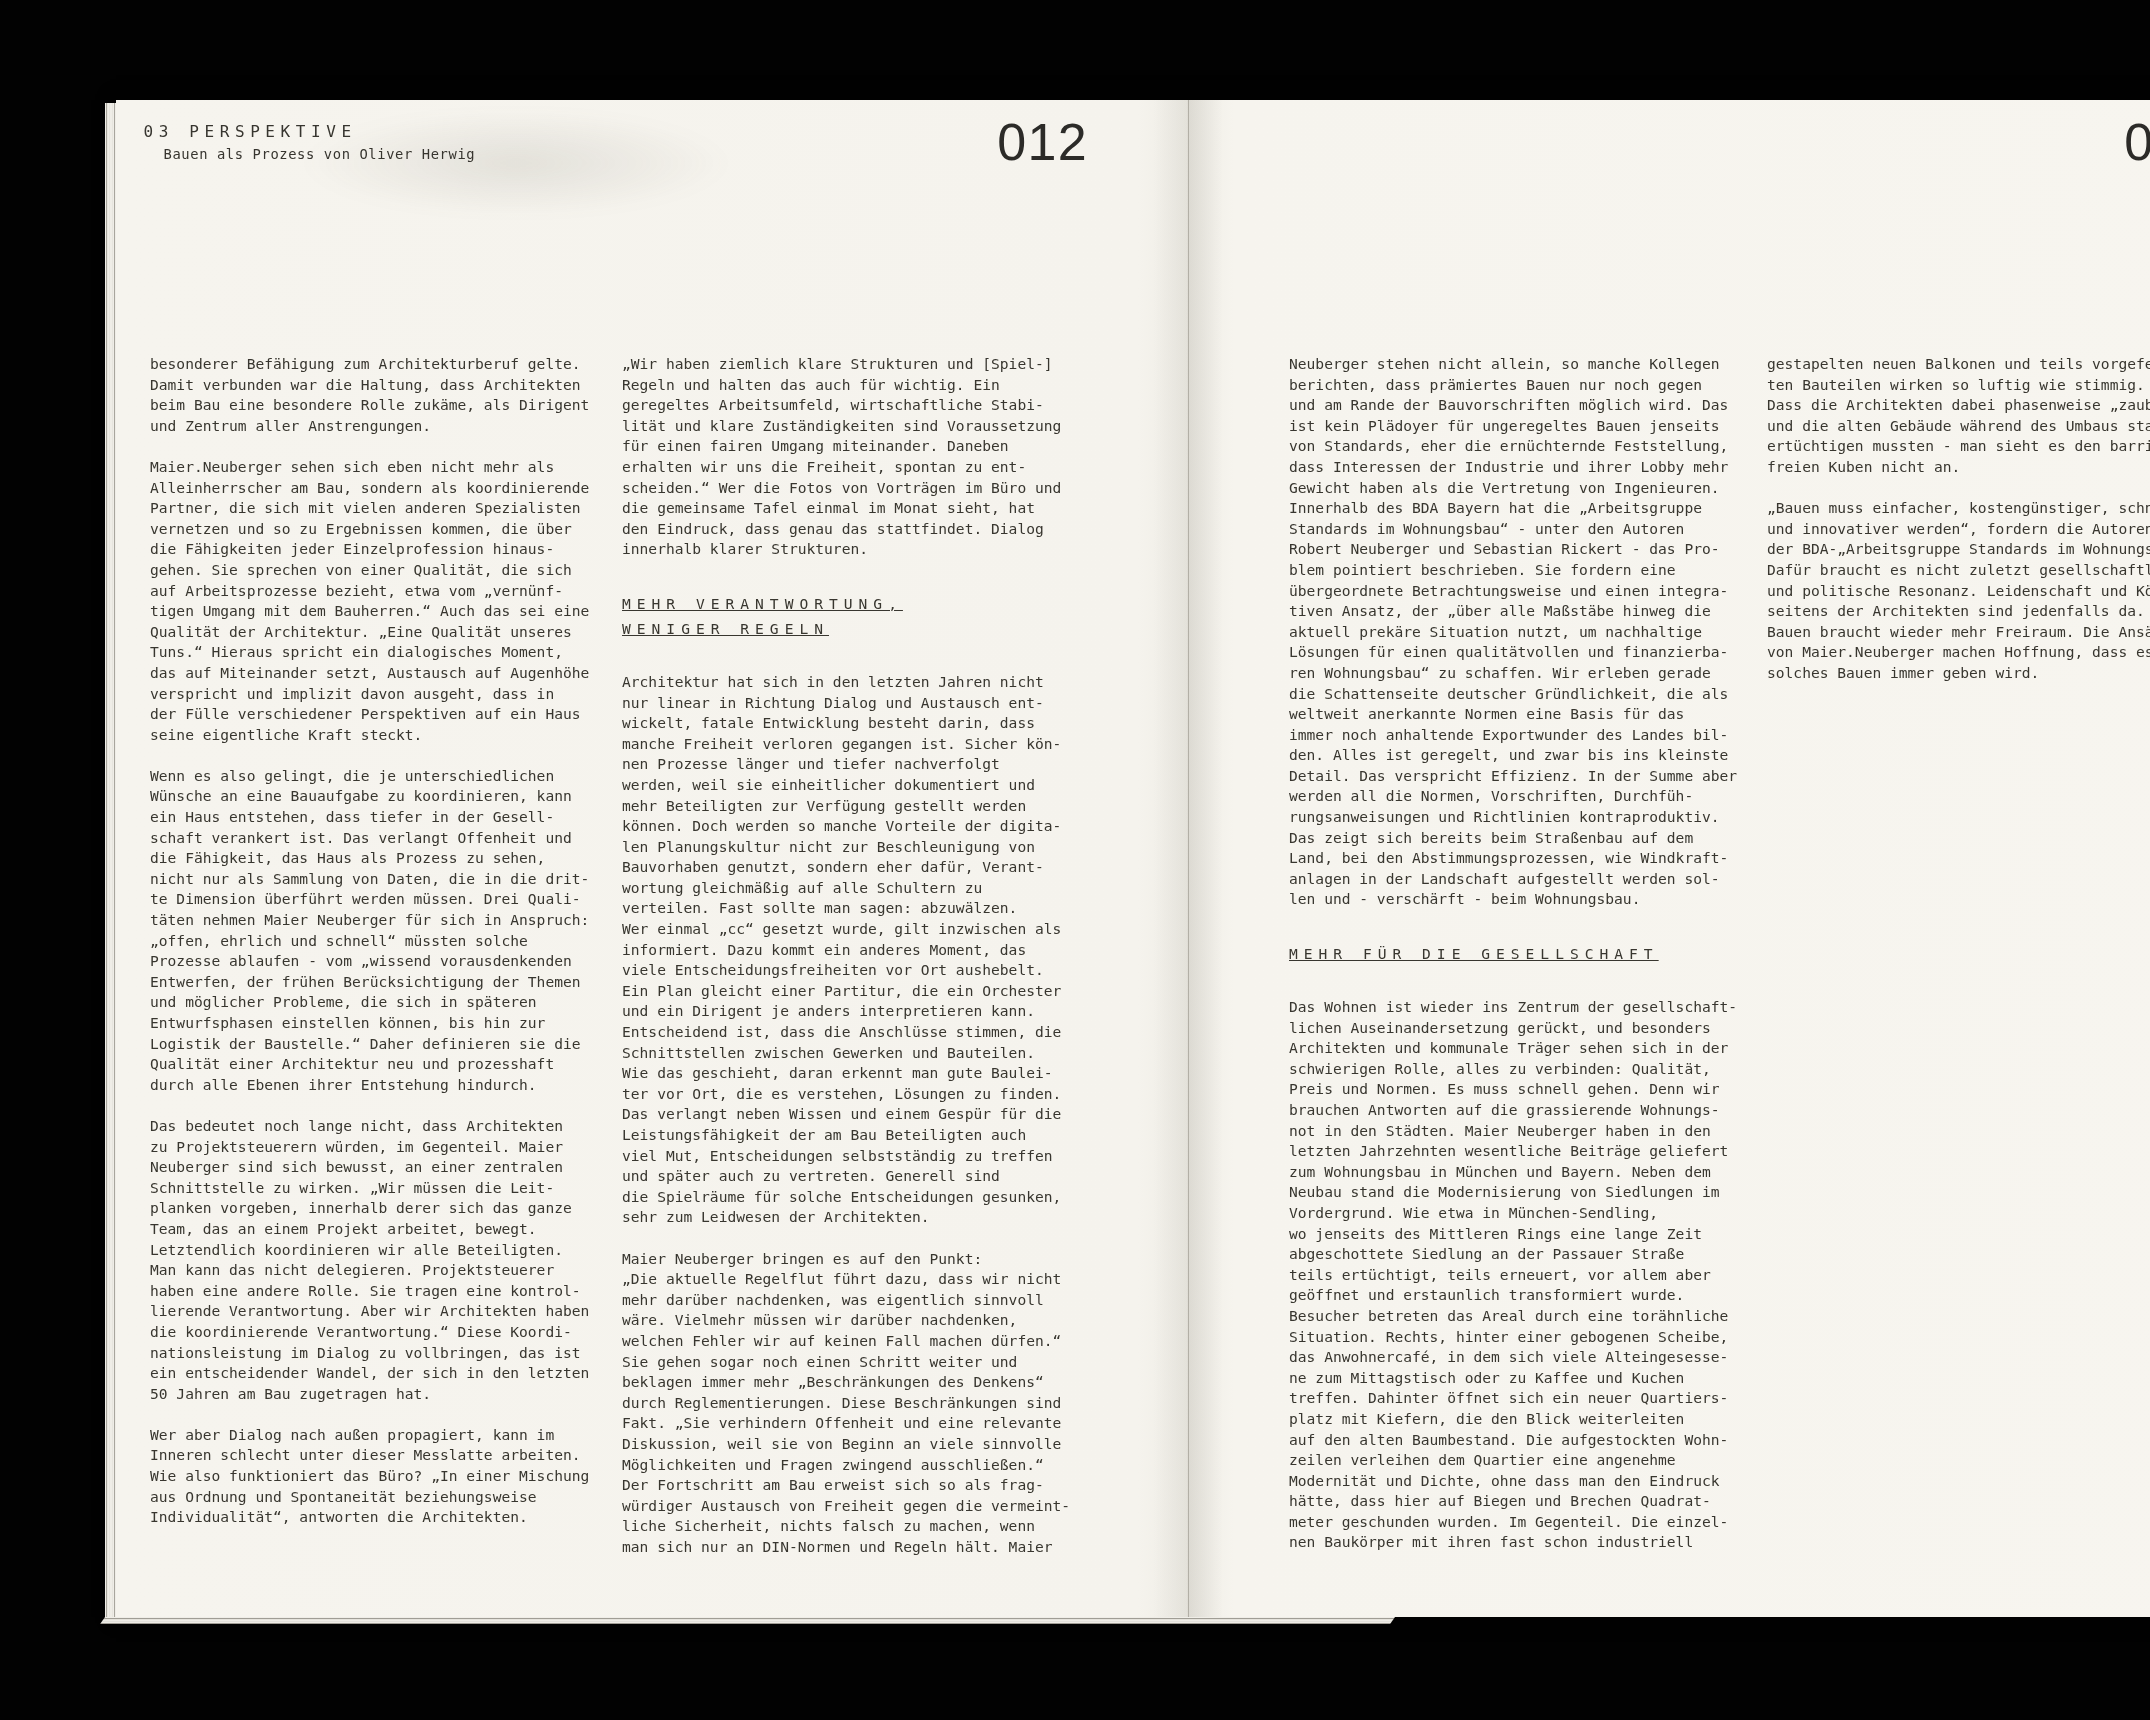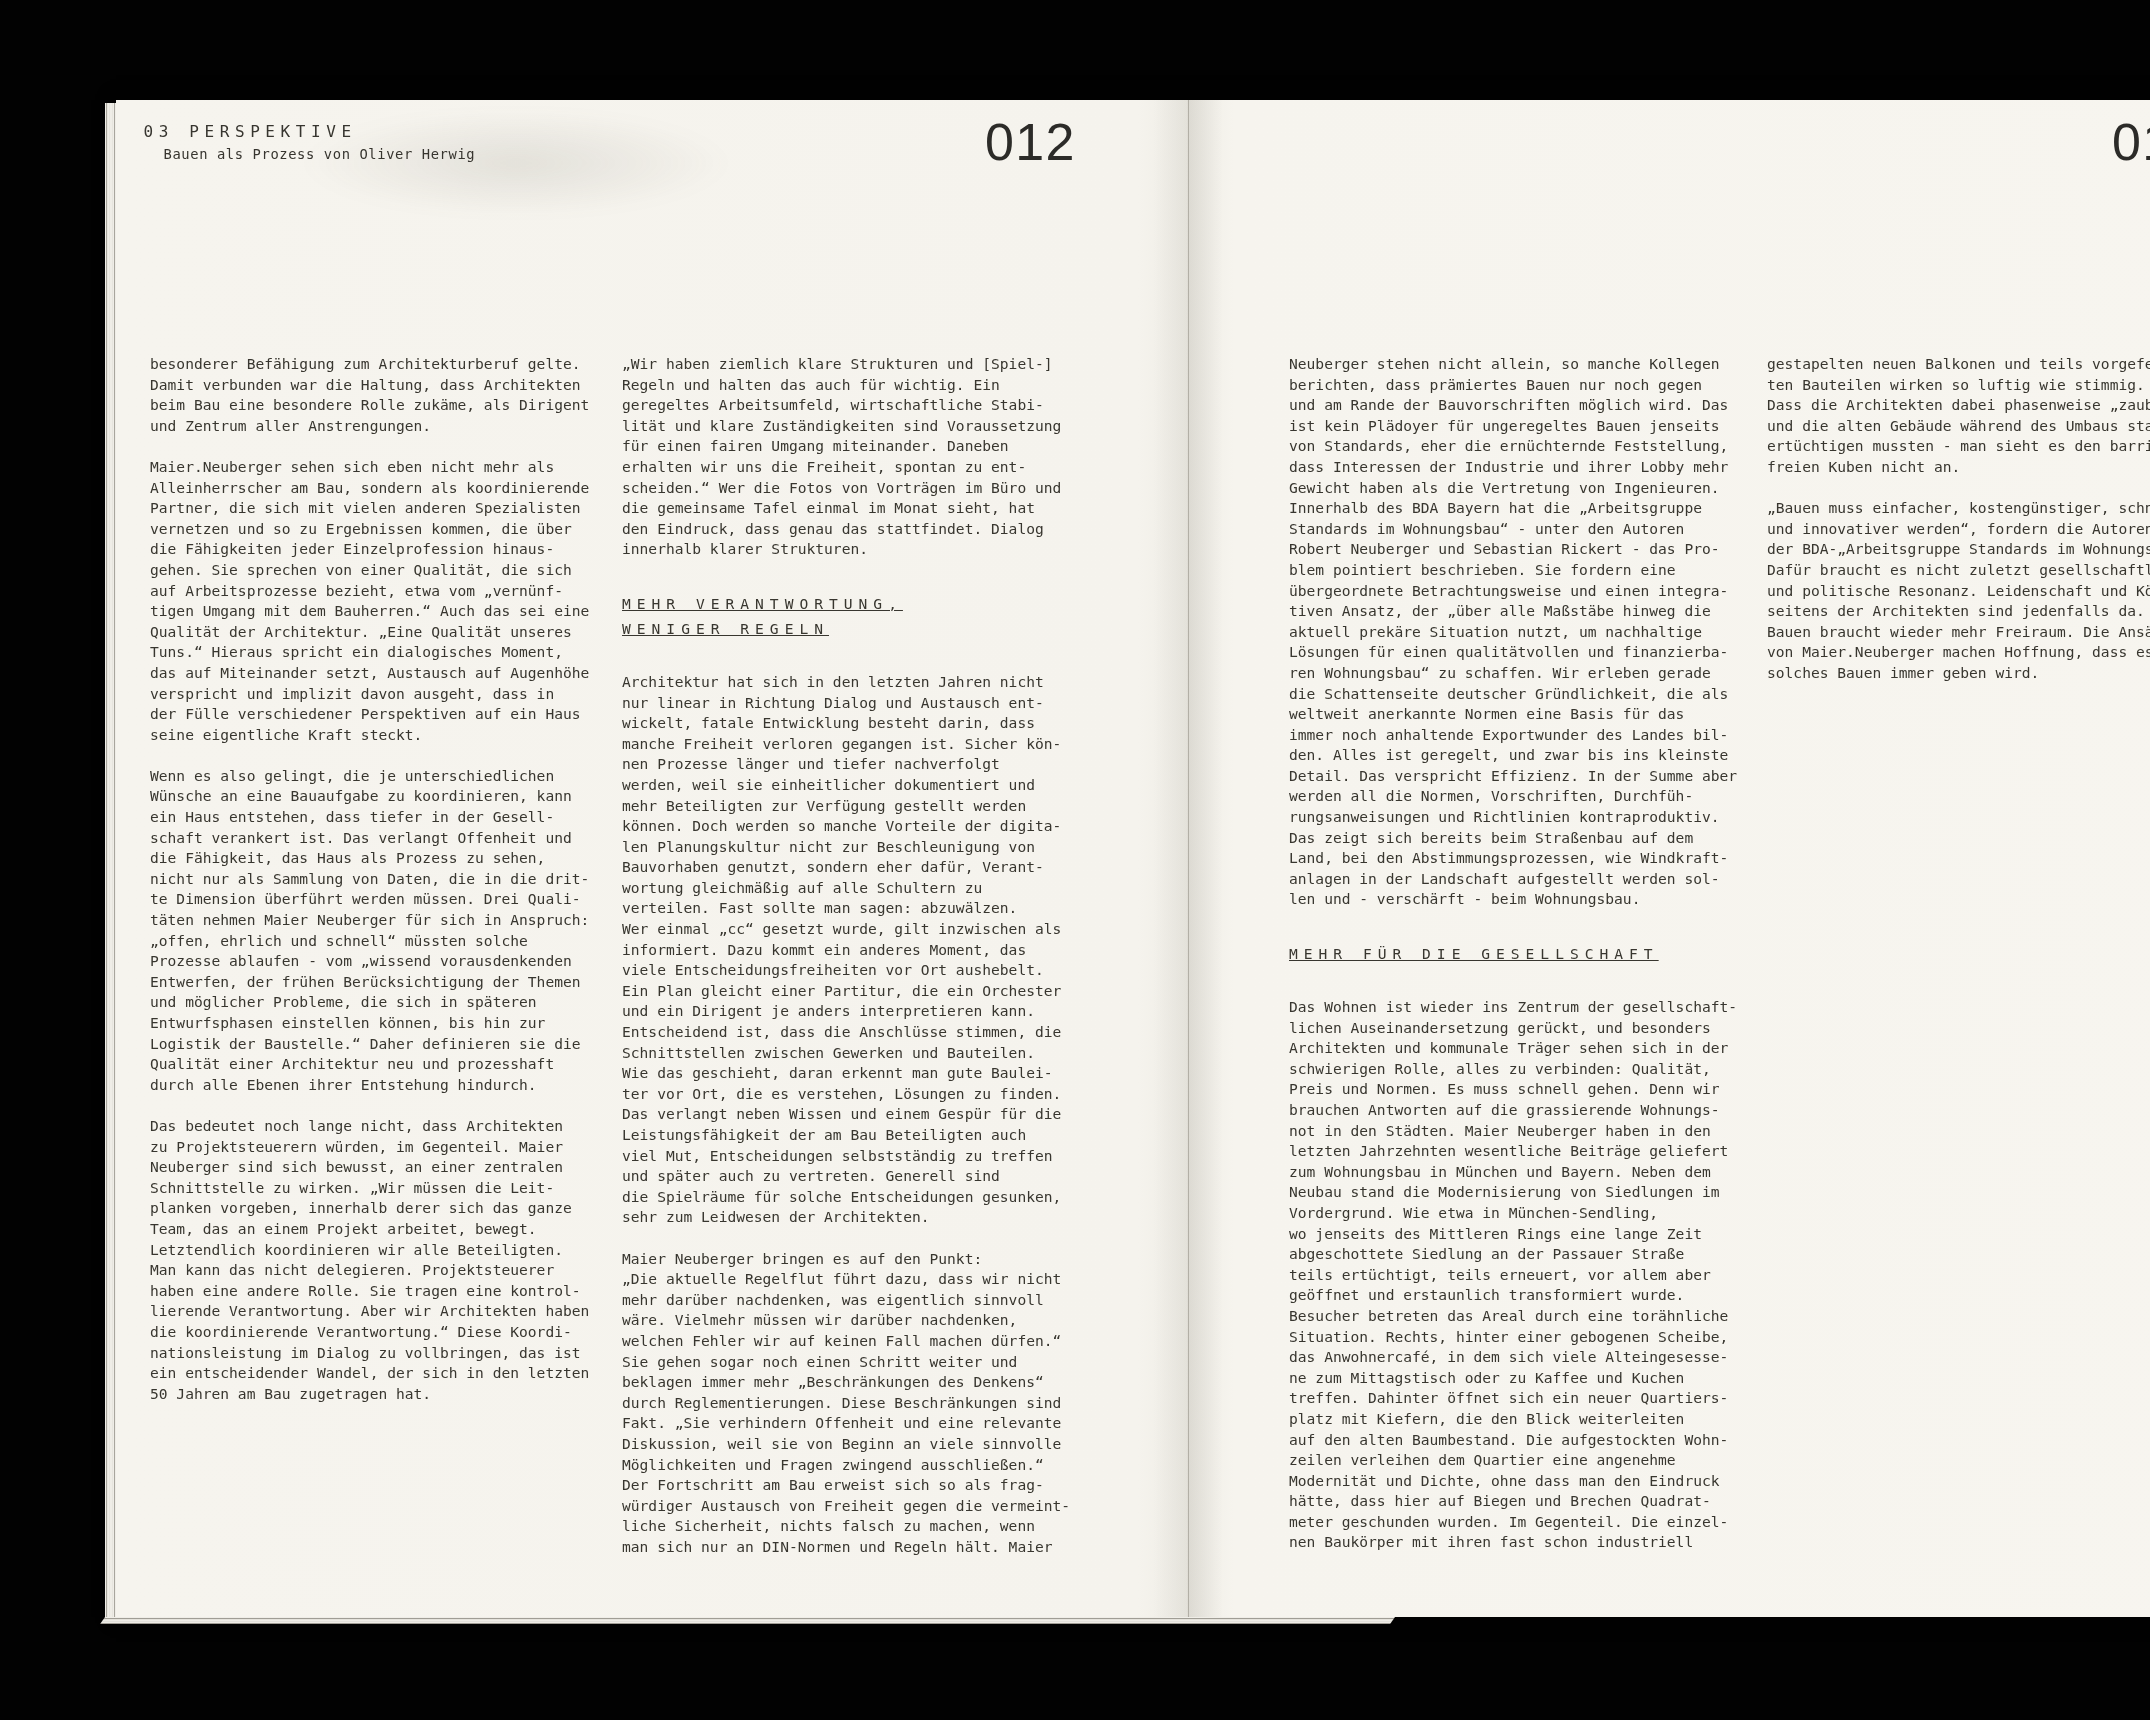--- a/index.html
+++ b/index.html
@@ -18,21 +18,21 @@
           background:rgba(110,104,92,.38);}
   .gutter-shade{position:absolute;left:1037px;top:0;width:70px;height:100%;
           background:linear-gradient(90deg,rgba(0,0,0,0) 0%,rgba(60,55,45,.06) 48%,rgba(60,55,45,.10) 50%,rgba(0,0,0,0) 100%);}
   .showthrough{position:absolute;left:185px;top:8.6px;width:430px;height:108px;
           background:radial-gradient(closest-side,rgba(95,90,78,.12),rgba(95,90,78,0));
           filter:blur(6px);}
   .kicker{position:absolute;left:27.5px;top:24px;font-size:16px;line-height:1;
           letter-spacing:5.6px;color:#37352f;white-space:pre;}
   .byline{position:absolute;left:27.5px;top:48px;font-size:13.8px;line-height:1;
           letter-spacing:0.6px;color:#37352f;white-space:pre;padding-left:20px;}
-  .pagenum{position:absolute;top:16.3px;width:103px;text-align:left;
+  .pagenum{position:absolute;top:16.3px;width:103px;text-align:right;
            font-family:"Liberation Sans",sans-serif;font-weight:300;
            font-size:52px;line-height:1;letter-spacing:1.3px;color:#2c2b28;}
   .pn-left{left:869px;}
   .pn-right{left:1996px;}
   .col{position:absolute;top:254px;color:#38362f;font-size:14.6px;line-height:20.6px;white-space:pre;}
   .col-l1{left:34px;width:452px;}
   .col-l2{left:506px;width:493px;}
   .col-r1{left:1173px;width:493px;}
   .col-r2{left:1651px;width:475px;}
   .para{margin:0 0 20.6px 0;}
@@ -90,21 +90,25 @@
 Schnittstelle zu wirken. „Wir müssen die Leit-
 planken vorgeben, innerhalb derer sich das ganze
 Team, das an einem Projekt arbeitet, bewegt.
 Letztendlich koordinieren wir alle Beteiligten.
 Man kann das nicht delegieren. Projektsteuerer
 haben eine andere Rolle. Sie tragen eine kontrol-
 lierende Verantwortung. Aber wir Architekten haben
 die koordinierende Verantwortung.“ Diese Koordi-
 nationsleistung im Dialog zu vollbringen, das ist
 ein entscheidender Wandel, der sich in den letzten
-50 Jahren am Bau zugetragen hat.</div></div>
+50 Jahren am Bau zugetragen hat.</div><div class="para">Wer aber Dialog nach außen propagiert, kann im
+Inneren schlecht unter dieser Messlatte arbeiten.
+Wie also funktioniert das Büro? „In einer Mischung
+aus Ordnung und Spontaneität beziehungsweise
+Individualität“, antworten die Architekten.</div></div>
     <div class="col col-l2"><div class="para">„Wir haben ziemlich klare Strukturen und [Spiel-]
 Regeln und halten das auch für wichtig. Ein
 geregeltes Arbeitsumfeld, wirtschaftliche Stabi-
 lität und klare Zuständigkeiten sind Voraussetzung
 für einen fairen Umgang miteinander. Daneben
 erhalten wir uns die Freiheit, spontan zu ent-
 scheiden.“ Wer die Fotos von Vorträgen im Büro und
 die gemeinsame Tafel einmal im Monat sieht, hat
 den Eindruck, dass genau das stattfindet. Dialog
 innerhalb klarer Strukturen.</div><div class="heading">MEHR VERANTWORTUNG,

